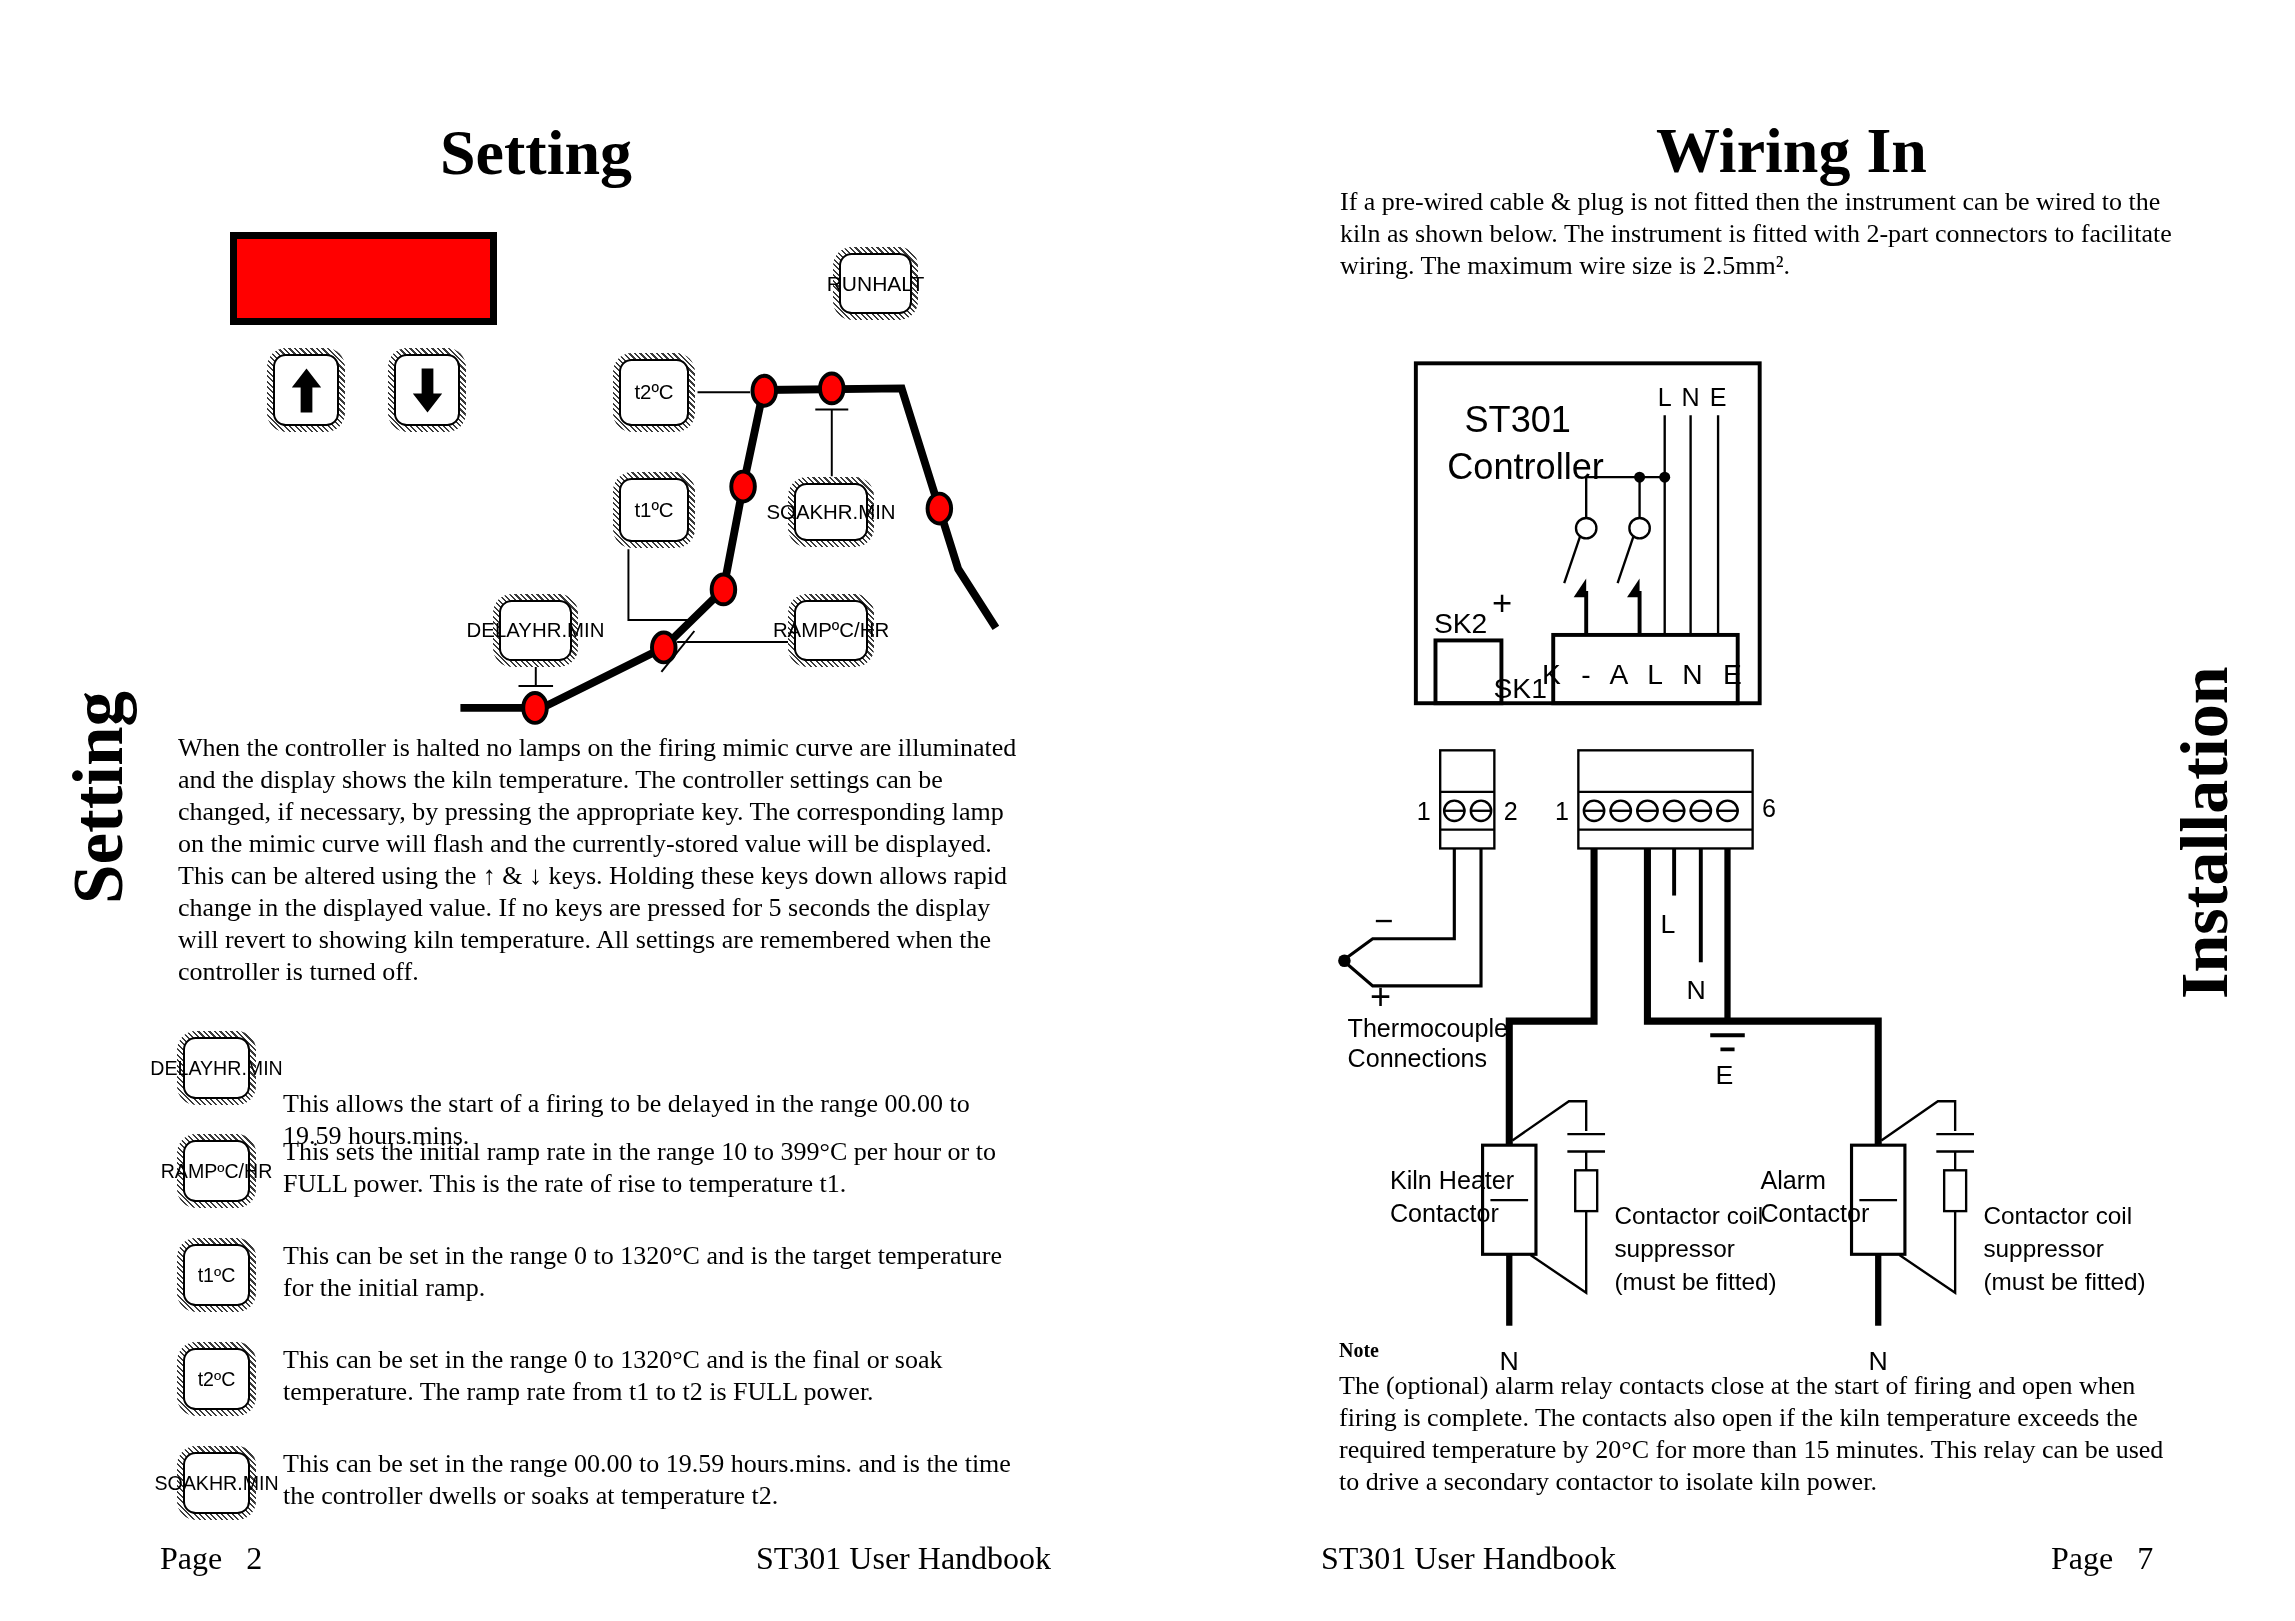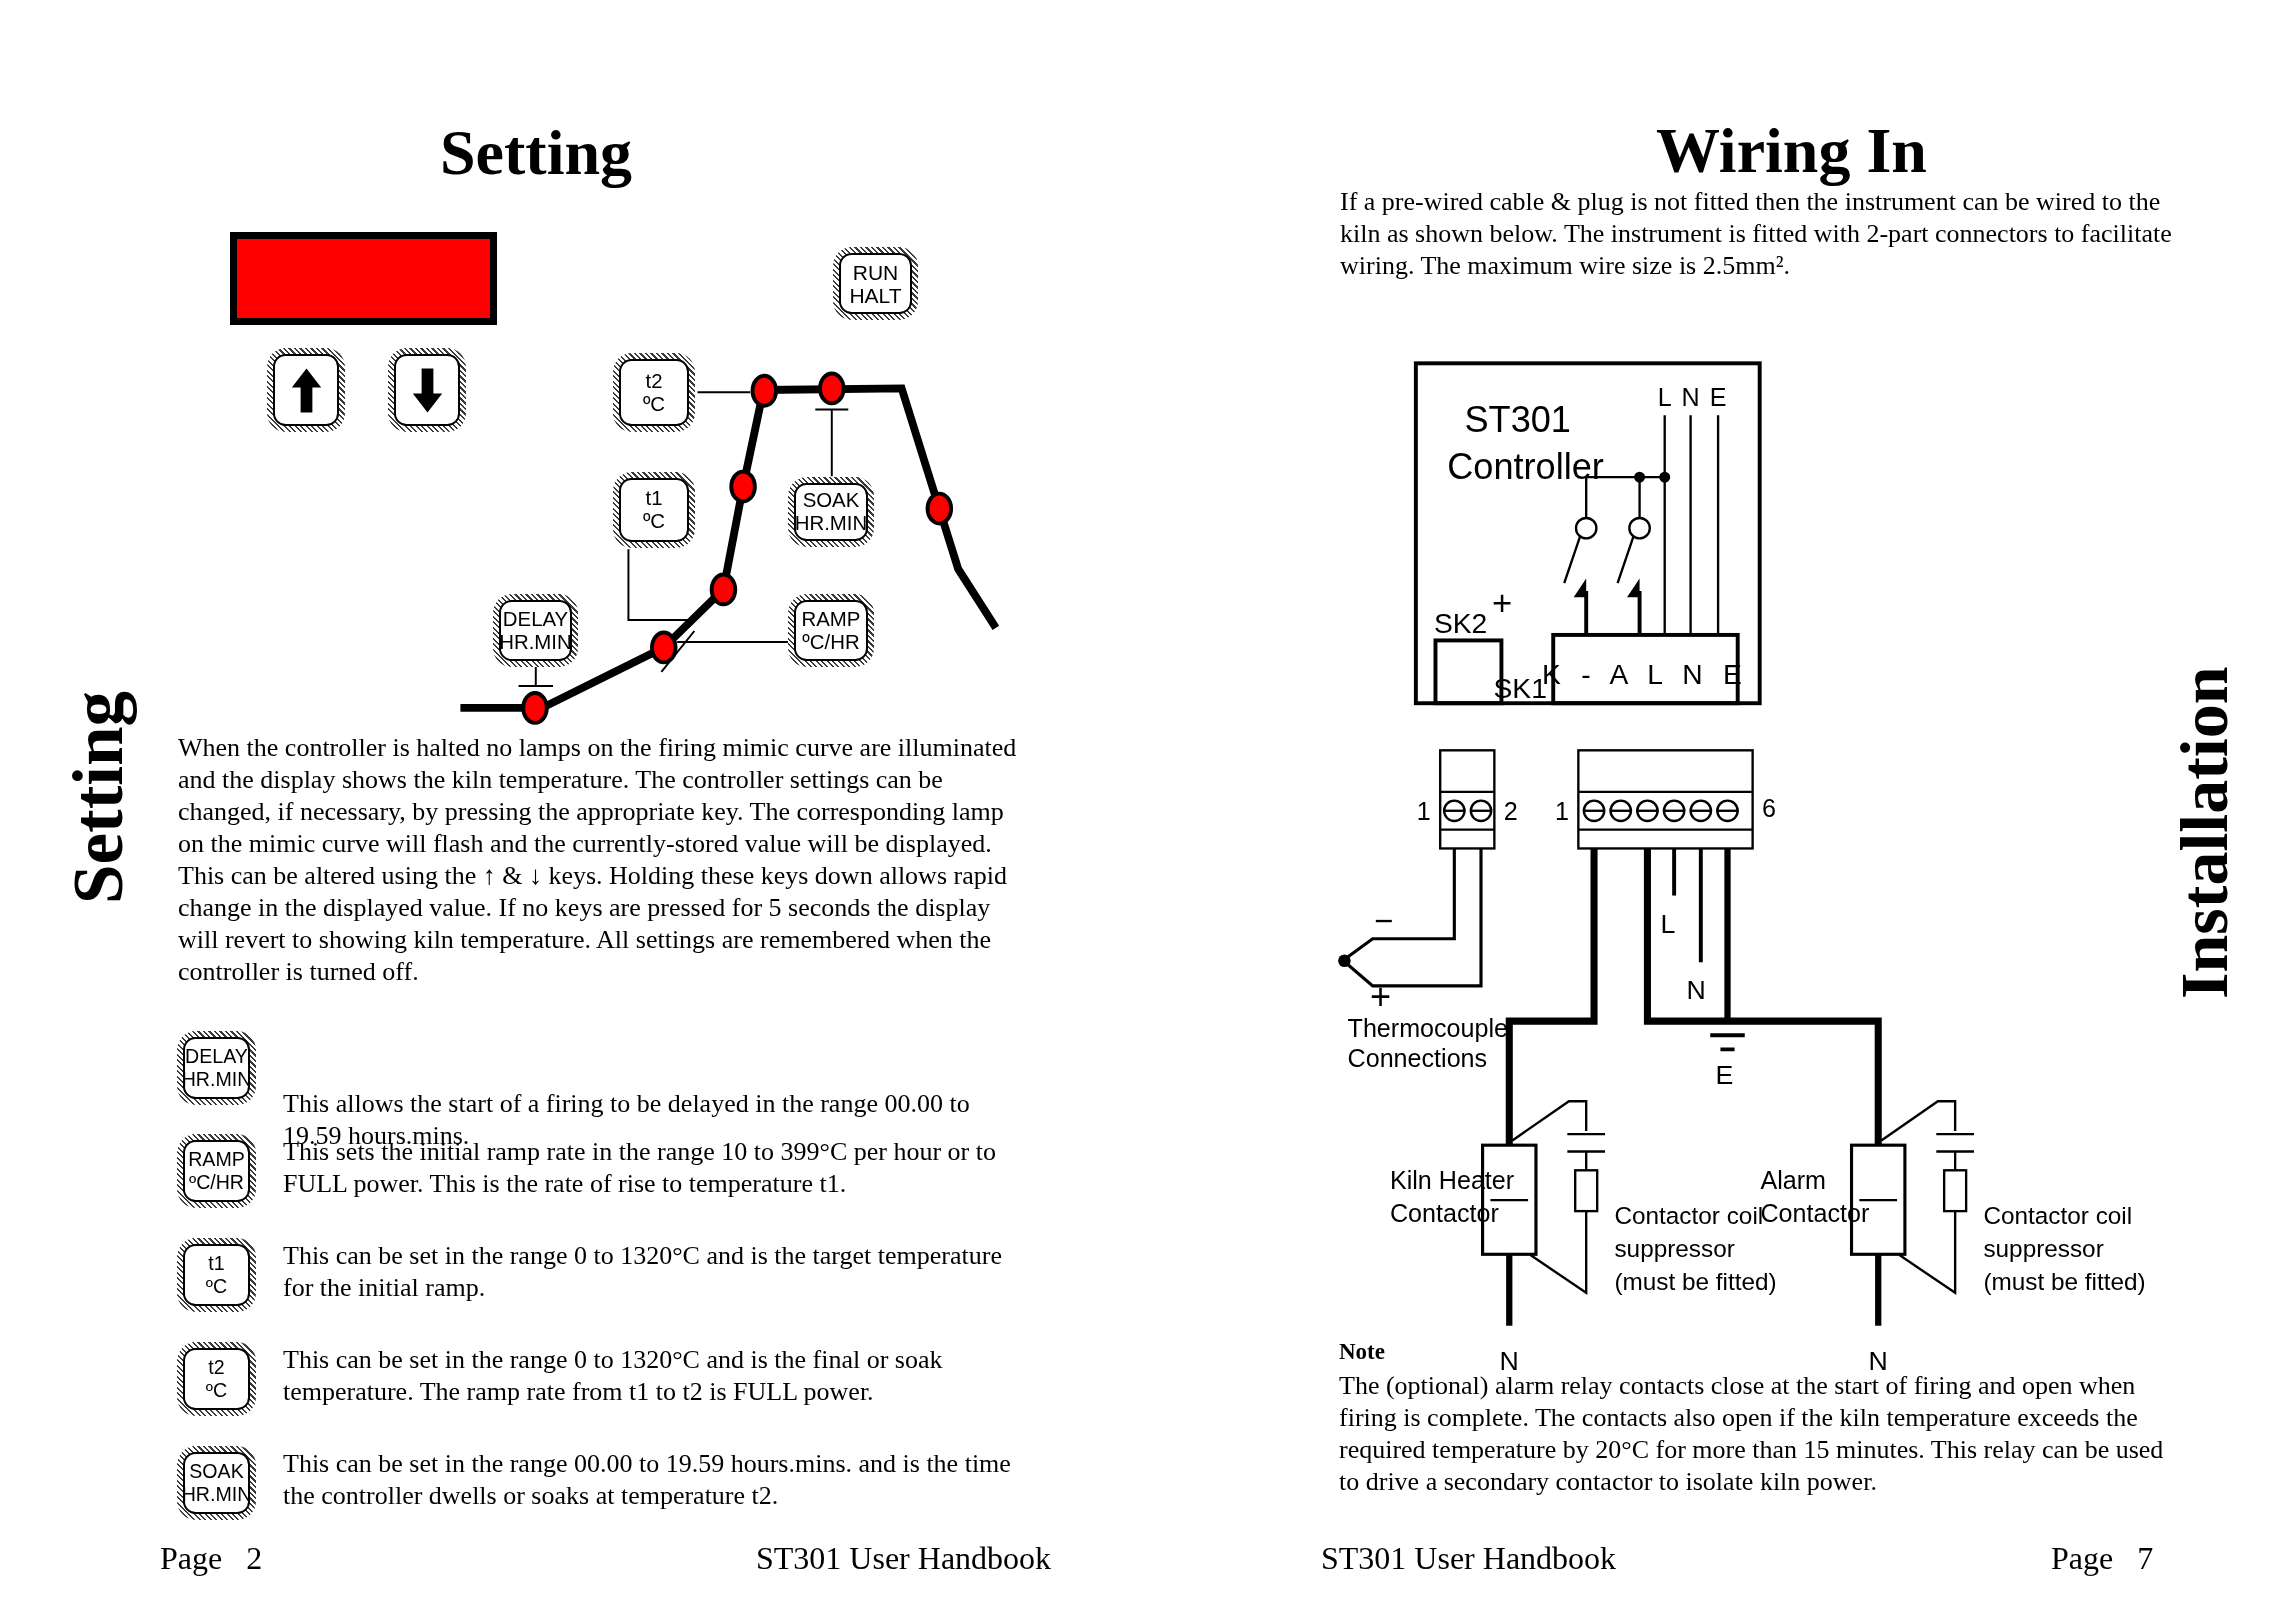--- a/index.html
+++ b/index.html
@@ -8,24 +8,24 @@
   .abs{position:absolute;}
   .page-title{font-size:64px;font-weight:bold;font-family:"Liberation Serif",serif;white-space:pre;}
   .side-heading{font-size:71px;font-weight:bold;transform:rotate(-90deg);
        transform-origin:left top;white-space:pre;}
   .body-text{font-size:26px;line-height:32px;text-align:left;}
   .footer-text{font-size:32px;white-space:pre;}
   .display{background:#ff0000;border:7.9px solid #000;}
   .keycap{border-radius:19px;padding:6.3px;box-sizing:border-box;
        background:repeating-linear-gradient(45deg,#3a3a3a 0 1.6px,#ffffff 1.6px 3.9px);}
   .keyface{width:100%;height:100%;box-sizing:border-box;background:#fff;border:2.4px solid #000;
-       border-radius:12.6px;display:flex;flex-direction:column;align-items:center;justify-content:center;
+       border-radius:12.6px;display:flex;flex-direction:row;align-items:center;justify-content:center;
        font-family:"Liberation Sans",sans-serif;font-size:20.4px;line-height:23px;text-align:center;}
   .keyface span{white-space:pre;}
-  .note-heading{font-size:23px;font-weight:bold;}
+  .note-heading{font-size:20px;font-weight:bold;}
   svg text{font-family:"Liberation Sans",sans-serif;fill:#000;stroke:none;}
 </style>
 </head>
 <body>
 
 <div class="abs side-heading" style="left:58px;top:904px;">Setting</div>
 
 <div class="abs page-title" style="left:440px;top:116px;">Setting</div>
 
 <div class="abs display" style="left:230px;top:232px;width:253px;height:79px;"></div>

